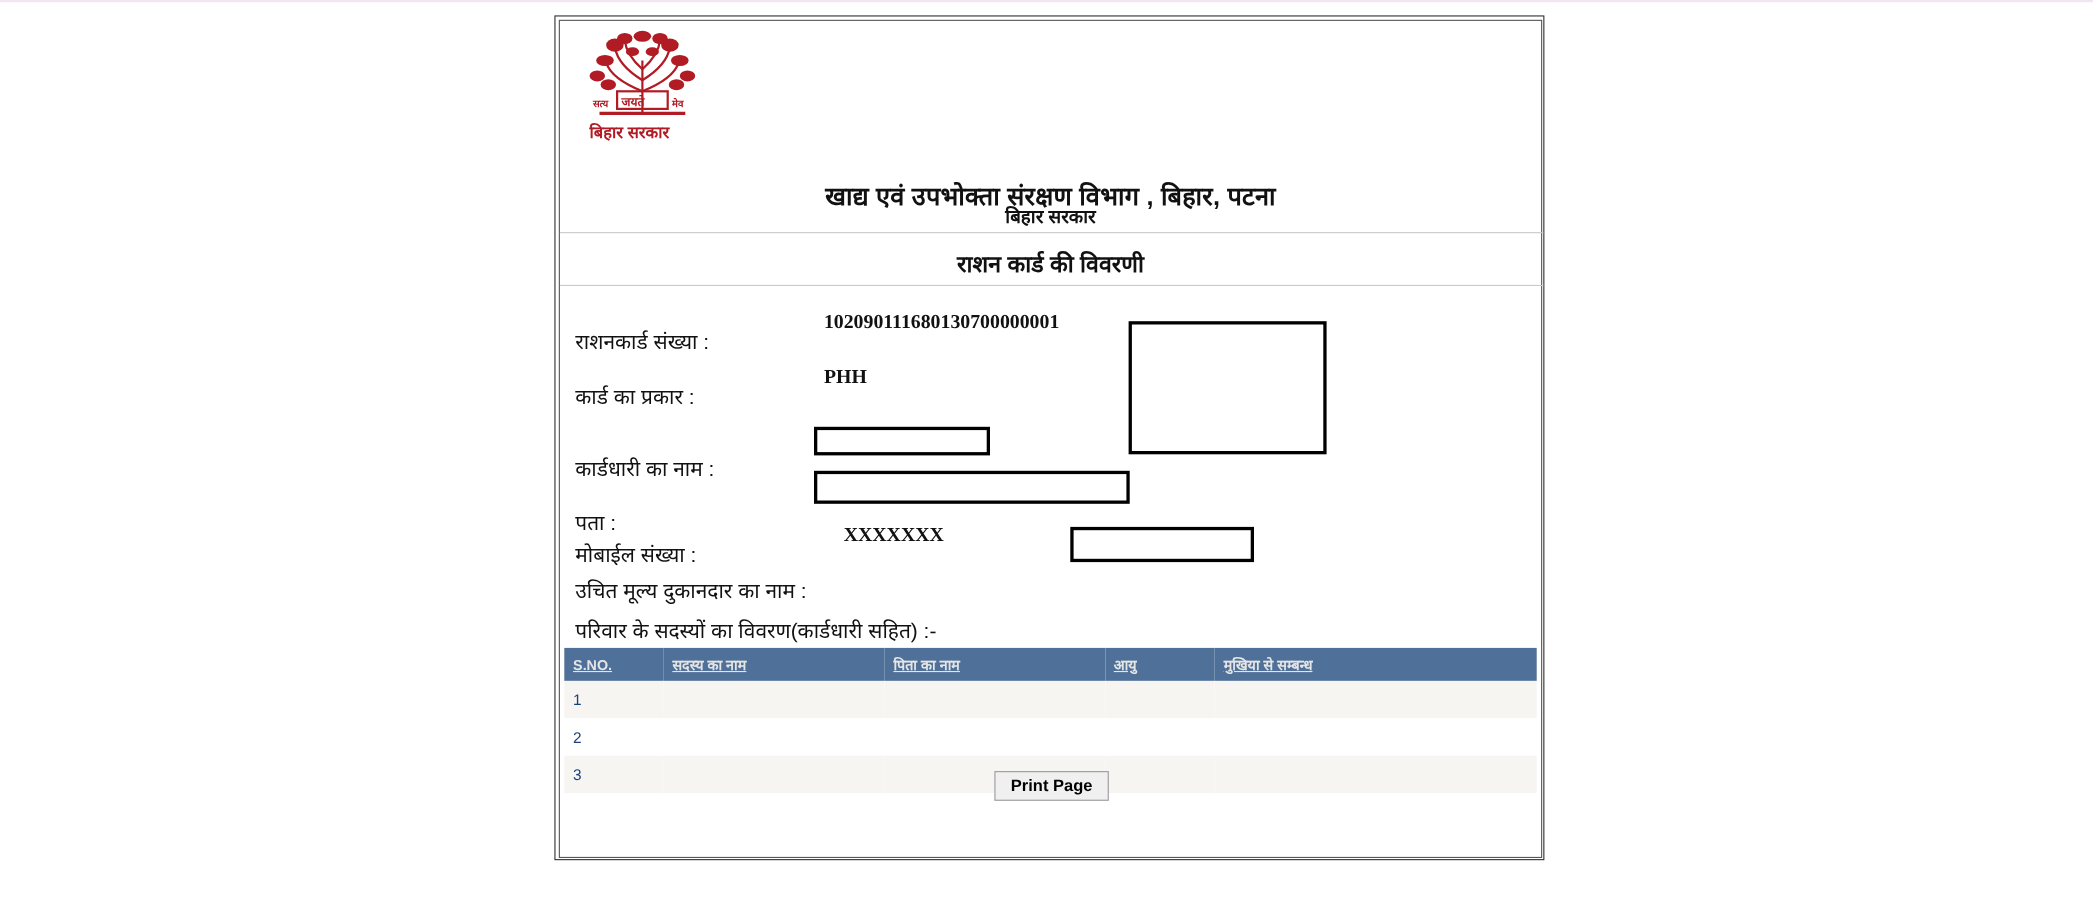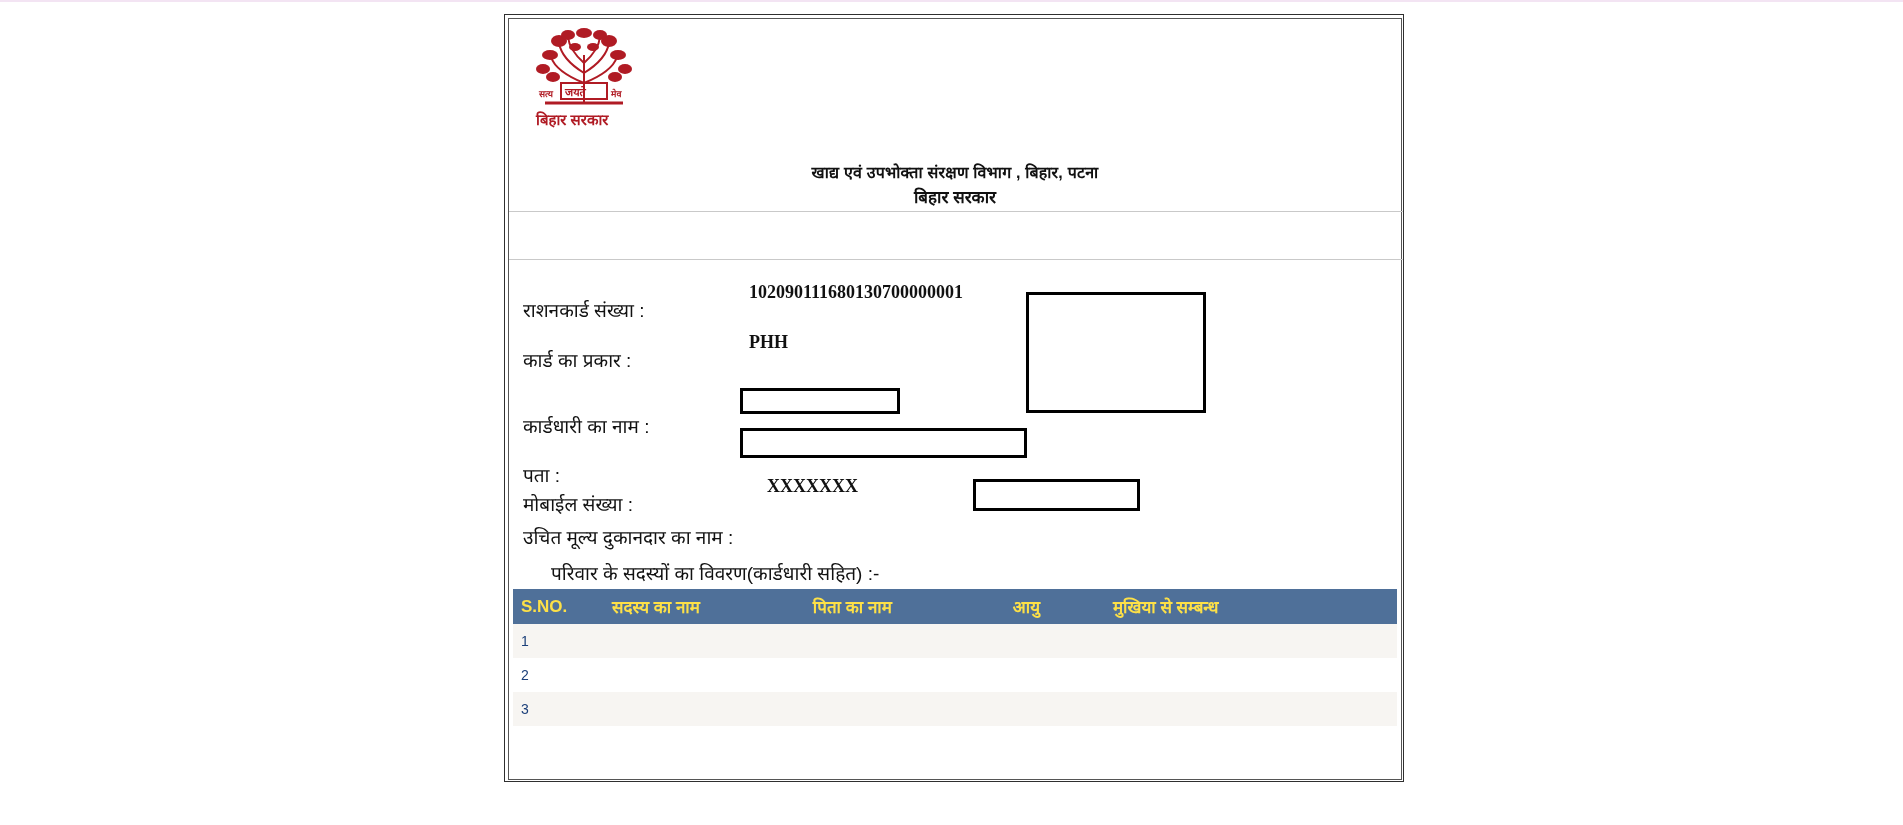--- a/index.html
+++ b/index.html
@@ -61,21 +61,21 @@
     width: 150px;
     height: 132px;
     position: relative;
   }
   .dept-line {
     position: absolute;
     left: 0;
     top: 142px;
     width: 100%;
     text-align: center;
-    font-size: 16px;
+    font-size: 23px;
     font-weight: bold;
     color: #111;
     letter-spacing: 0.2px;
   }
   .dept-line2 {
     position: absolute;
     left: 0;
     top: 166px;
     width: 100%;
     text-align: center;
@@ -153,40 +153,40 @@
   .rd-addr  { left: 231px; top: 409px; width: 287px; height: 30px; }
   .rd-dealer{ left: 464px; top: 460px; width: 167px; height: 32px; }
 
   
   .family-head {
     position: absolute;
     left: 14px;
     top: 541px;
     font-size: 19px;
     color: #111;
-    margin-left: 28px;
   }
 
   
   .tbl {
     position: absolute;
     left: 4px;
     top: 570px;
     width: 884px;
     border-collapse: collapse;
     font-size: 14px;
   }
   .tbl thead th {
     background: #4f7099;
-    color: #fde047;
+    color: #e5e5e5;
     font-weight: bold;
     text-align: left;
     padding: 6px 8px;
-    font-size: 17px;
+    font-size: 13px;
     height: 16px;
+    text-decoration: underline;
   }
   .tbl tbody td {
     padding: 9px 8px;
     color: #1b3f7a;
     font-size: 14px;
     height: 16px;
   }
   .tbl tbody tr.odd td { background: #f7f5f2; }
   .tbl tbody tr.even td { background: #ffffff; }
   .c-sno  { width: 78px; }
@@ -260,20 +260,21 @@
             <path d="M36 78 L114 78" stroke="#b01b24" stroke-width="3"></path>
             <text x="27" y="100" fill="#b01b24" font-family="'Liberation Sans',sans-serif" font-size="15" font-weight="bold">बिहार  सरकार</text>
           </svg>
         </div>
       </div>
 
       <div class="dept-line">खाद्य एवं उपभोक्ता संरक्षण विभाग , बिहार, पटना</div>
       <div class="dept-line2">बिहार सरकार</div>
 
       <div class="hr1"></div>
+      <div class="page-title">राशन कार्ड की विवरणी</div>
       <div class="hr2"></div>
 
       <div class="detail d1">
         <span class="lbl">राशनकार्ड संख्या :</span>
         <span class="val">102090111680130700000001</span>
       </div>
 
       <div class="detail d2">
         <span class="lbl">कार्ड का प्रकार :</span>
         <span class="val">PHH</span>
@@ -331,16 +332,19 @@
           <tr class="odd">
             <td>3</td>
             <td></td>
             <td></td>
             <td></td>
             <td></td>
           </tr>
         </tbody>
       </table>
 
+      <div class="print-wrap">
+        <button class="print-btn">Print Page</button>
+      </div>
 
     </div>
   </div>
 </div>
 
 </body></html>

